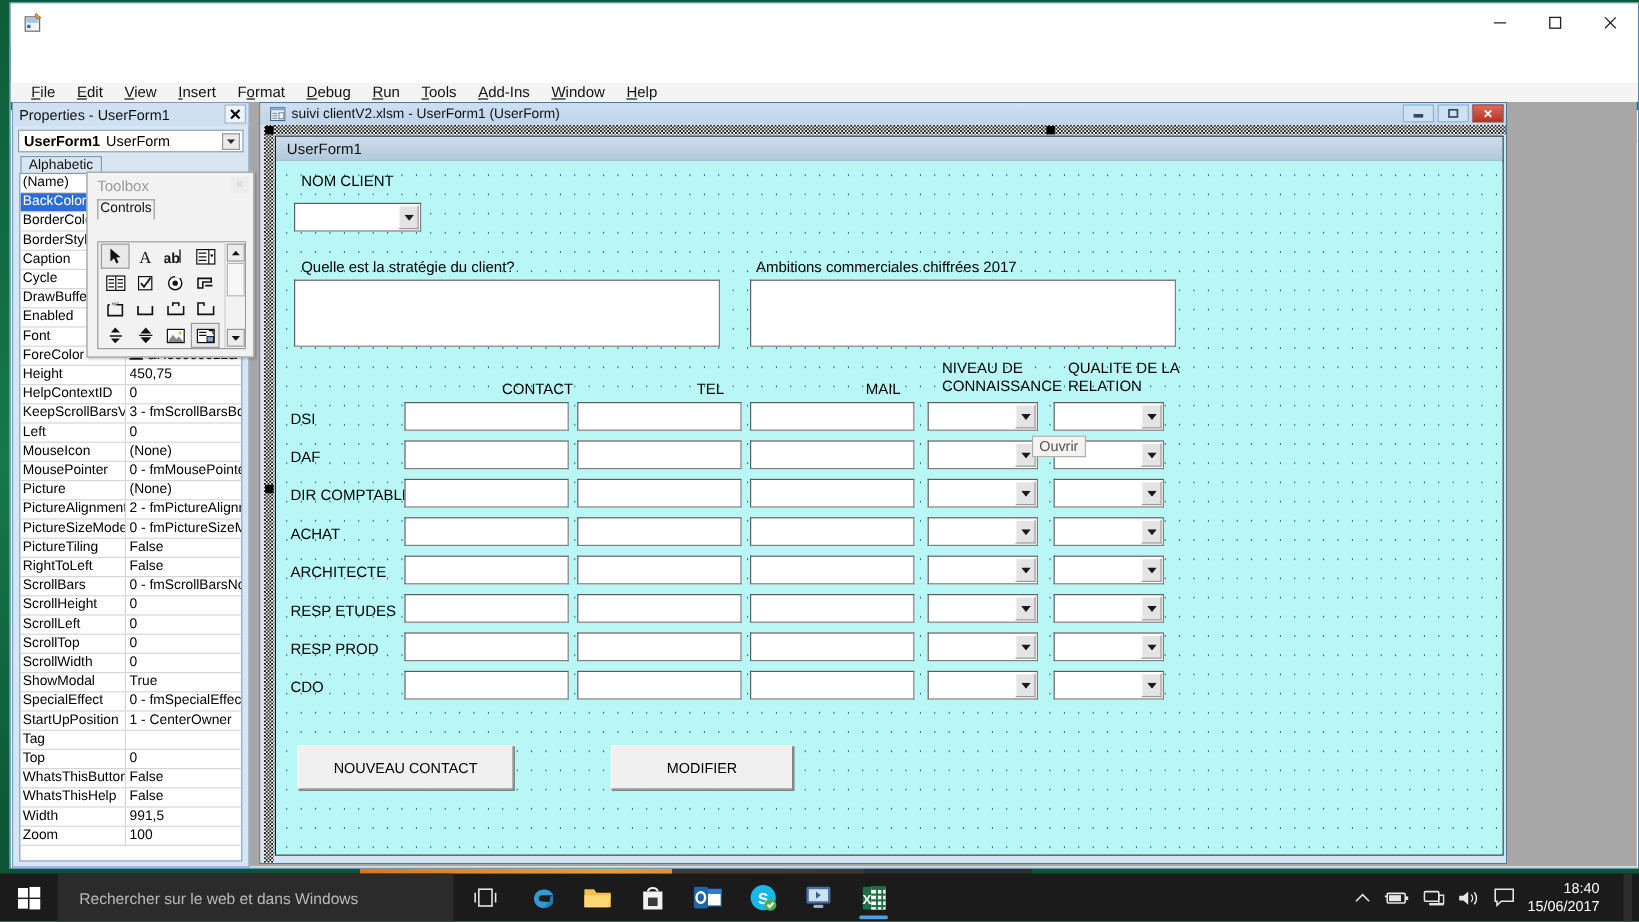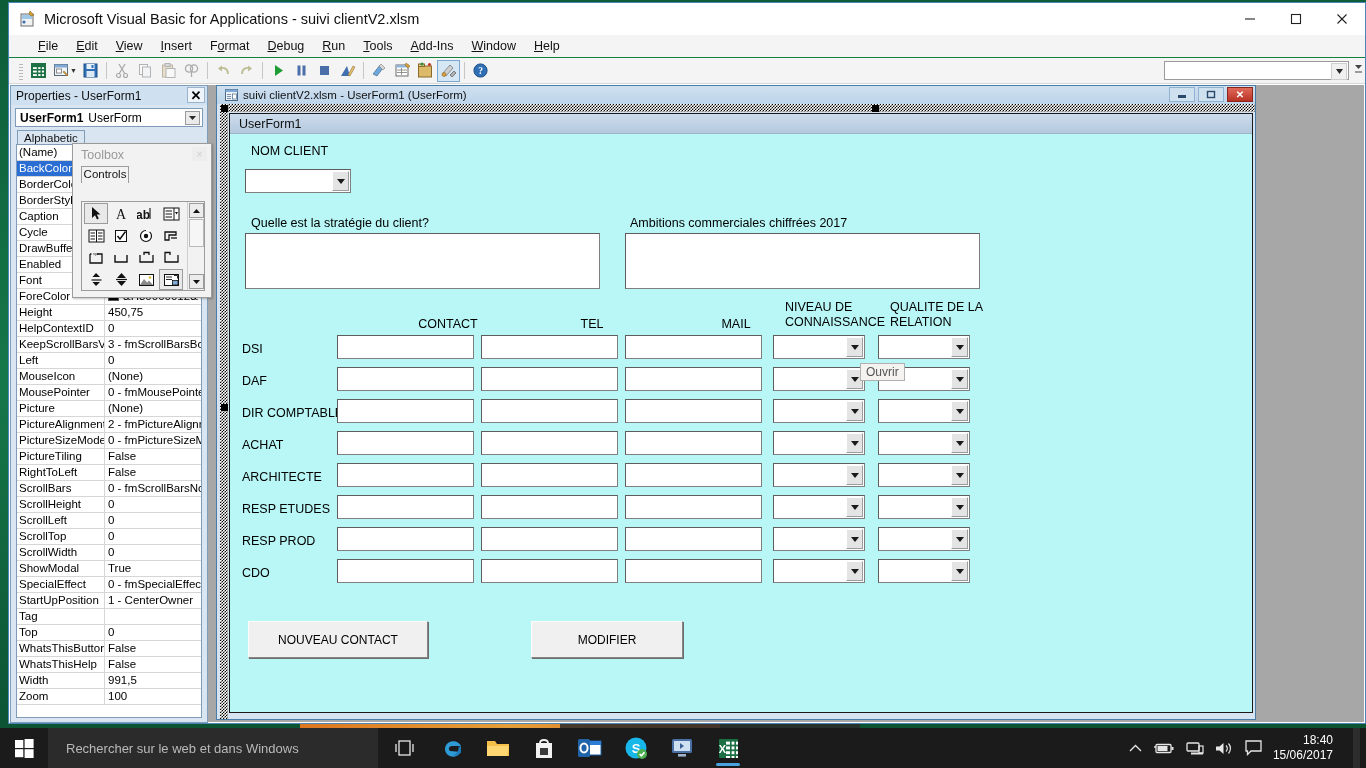--- a/index.html
+++ b/index.html
@@ -29,22 +29,22 @@
   .vbe-titlebar { position:relative; height:32px; background:#ffffff;
      display:flex; align-items:center; }
   .vbe-ico { width:18px; height:18px; margin-left:10px; margin-right:7px; position:relative; flex:none;}
   .vbe-title { font-size:14.5px; color:#111; font-family:"Liberation Sans",sans-serif; }
   .wincontrols { position:absolute; right:0; top:0; height:32px; display:flex; }
   .wc { width:46px; height:32px; display:flex; align-items:center; justify-content:center;
         color:#222; }
   .wc svg { display:block; }
 
   
-  .menubar { height:23px; background:#f4f4f4; border-bottom:1px solid #15803d;
-     display:flex; align-items:center; padding-left:20px; }
+  .menubar { height:23px; background:#f4f4f4; border-bottom:7px solid #15803d;
+     display:flex; align-items:center; padding-left:8px;margin-top:34px; }
   .menu-item { font-size:12.5px; color:#111; padding:2px 9px; cursor:default; }
   .menu-item u { text-decoration:underline; }
 
   
   .toolbar { height:26px; background:#f4f4f4; border-bottom:1px solid #d8d8d8;
      display:flex; align-items:center; padding-left:6px; position:relative; }
   .tb-grip { width:4px; height:18px; margin:0 4px;
      background:repeating-linear-gradient(0deg,#b9b9b9 0 1px,transparent 1px 3px); }
   .tb-btn { width:23px; height:22px; display:flex; align-items:center; justify-content:center;
      position:relative; }
@@ -206,21 +206,20 @@
 
     <div class="vbe-titlebar">
       <span class="vbe-ico">
         <svg width="18" height="18" viewBox="0 0 18 18">
           <rect x="2" y="4" width="12" height="12" fill="#f2f2f2" stroke="#6d6d6d"></rect>
           <path d="M3 5 L13 5 L13 9 L3 9 Z" fill="#9fc8e8"></path>
           <path d="M11 1 l4 4 -3 1 -2 -2 z" fill="#d8a03a" stroke="#8a6520" stroke-width=".6"></path>
           <circle cx="5" cy="12" r="1.6" fill="#3a6fae"></circle>
         </svg>
       </span>
-      <span class="vbe-title">Microsoft Visual Basic for Applications - suivi clientV2.xlsm</span>
       <div class="wincontrols">
         <div class="wc">
           <svg width="12" height="12">
               <line x1="1" y1="6" x2="11" y2="6" stroke="#222" stroke-width="1.1"></line>
             </svg>
         </div>
         <div class="wc">
           <svg width="12" height="12">
               <rect x="1.5" y="1.5" width="9" height="9" fill="none" stroke="#222" stroke-width="1.1"></rect>
             </svg>
@@ -927,21 +926,21 @@
                       </svg>
                     </div>
                   </div>
                 </div>
 
               <div class="tooltip" style="left:630px; top:228px;">Ouvrir</div>
 
               <div class="btn3d" style="left:18px; top:486px; width:180px; height:37px;">
                 <span>NOUVEAU CONTACT</span>
               </div>
-              <div class="btn3d" style="left:301px; top:486px; width:152px; height:37px;">
+              <div class="btn3d" style="left:279px; top:486px; width:152px; height:37px;">
                 <span>MODIFIER</span>
               </div>
 
             </div>
           </div>
         </div>
       </div>
     </div>
   </div>
 

